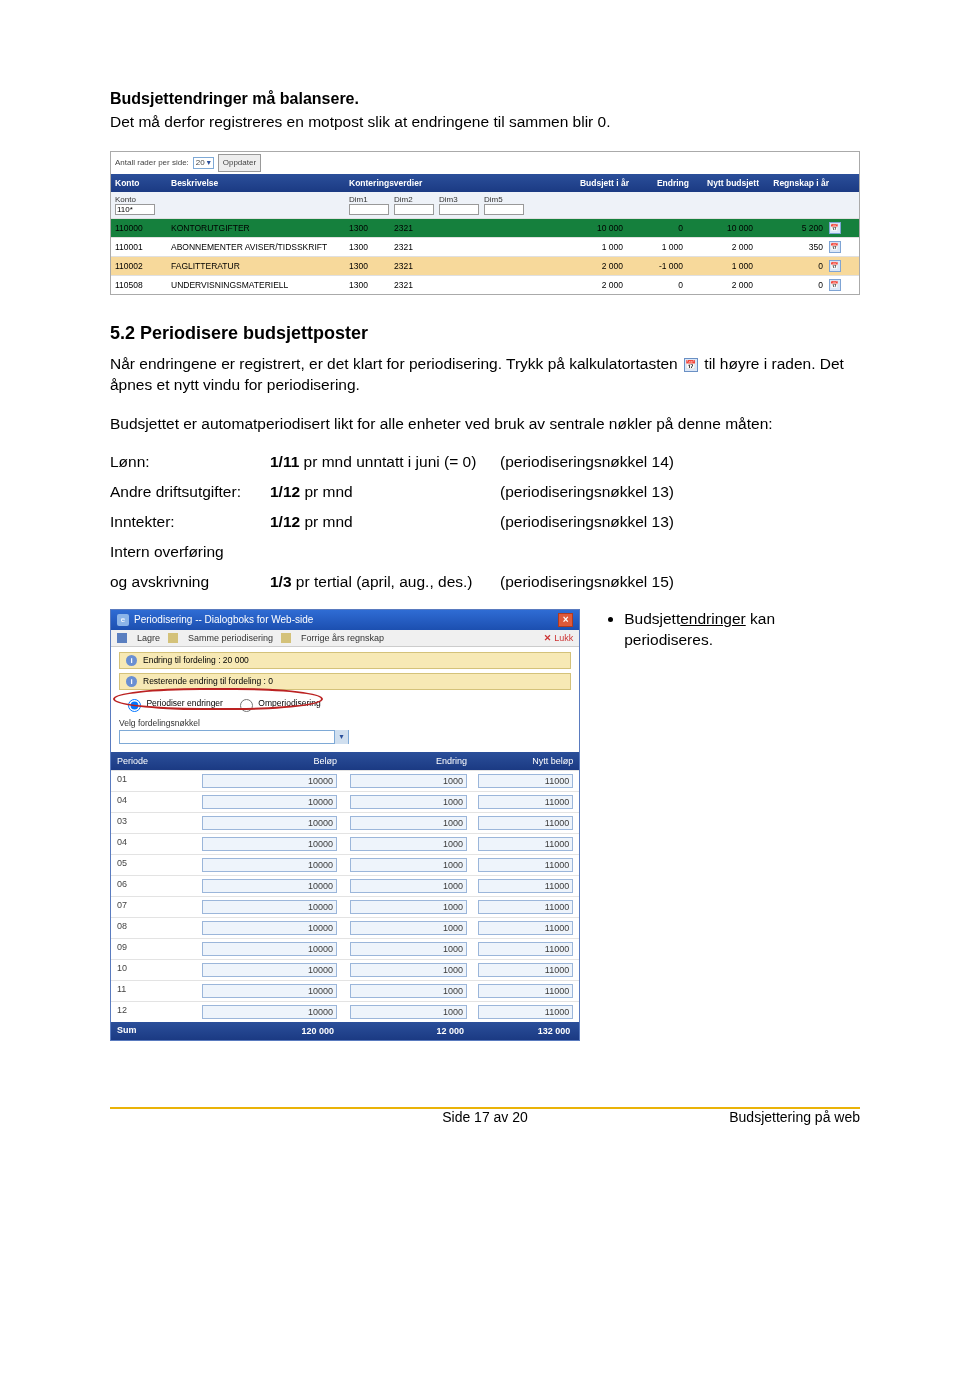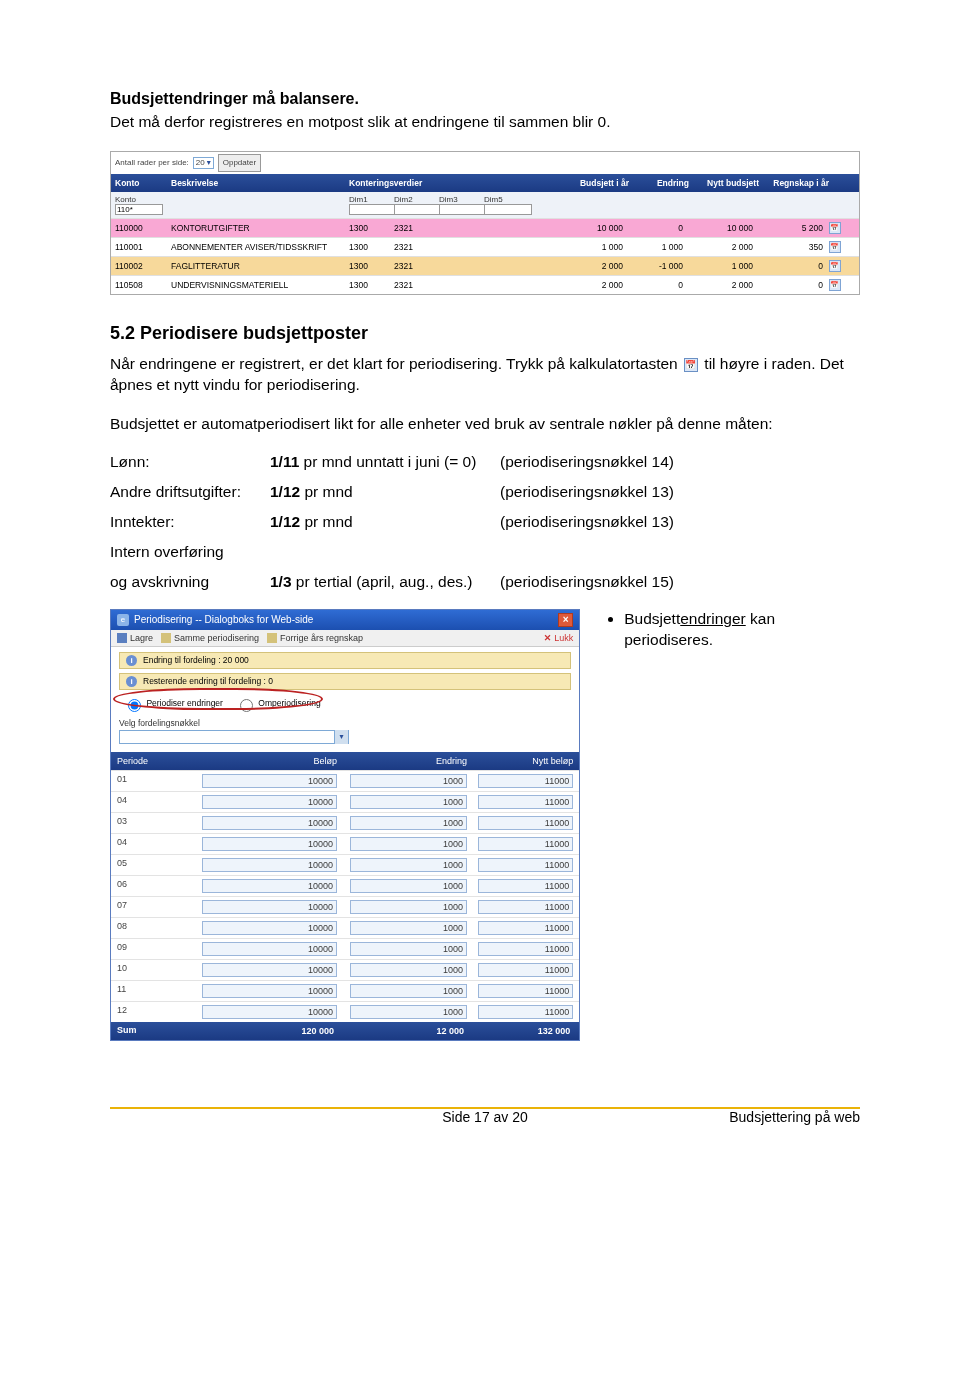--- a/index.html
+++ b/index.html
@@ -56,32 +56,32 @@
   .subhead1 {
     display:grid;
     grid-template-columns: 56px 178px 45px 45px 45px 65px 80px 60px 70px 70px 18px;
     background:#eef2f8;
     padding:3px 4px;
     font-size:8px;
     color:#333;
     align-items:center;
   }
   .subhead1 input {
-    width:48px; height:11px; border:1px solid #999; font-size:8px; padding:0 1px;
+    width:40px; height:11px; border:1px solid #999; font-size:8px; padding:0 1px;
   }
   .row1 {
     display:grid;
     grid-template-columns: 56px 178px 45px 45px 45px 65px 80px 60px 70px 70px 18px;
     padding:3px 4px;
     font-size:8.5px;
     border-top:1px solid #e0e0e0;
     align-items:center;
   }
   .row1 .num { text-align:right; padding-right:6px; }
-  .row1.alt1 { background:#f9a8d4; }
+  .row1.alt1 { background:#15803d; }
   .row1.alt2 { background:#f7d99b; }
   .cell-edit {
     width:12px; height:12px; background:#dbe7f7; border:1px solid #7fa4d4;
     display:inline-flex; align-items:center; justify-content:center;
     font-size:7px; color:#2b4f9a;
   }
 
   
   .section-num {
     font-size: 18px;
@@ -135,21 +135,21 @@
     border:1px solid #b03a1f;
   }
   .shot2 .toolbar {
     background:#f0f0f0;
     border-bottom:1px solid #ccc;
     padding:3px 6px;
     display:flex; justify-content:space-between; align-items:center;
     font-size:9px;
   }
   .shot2 .toolbar .tbuttons { display:flex; gap:8px; }
-  .shot2 .toolbar .tbtn { display:flex; gap:3px; align-items:center; color:#333;justify-content:flex-end; }
+  .shot2 .toolbar .tbtn { display:flex; gap:10px; align-items:center; color:#333;justify-content:flex-end; }
   .shot2 .toolbar .disk { width:10px; height:10px; background:#5a7fc0; display:inline-block; }
   .shot2 .toolbar .doc  { width:10px; height:10px; background:#d4c27a; display:inline-block; }
   .shot2 .toolbar .lukk { color:#c33; display:flex; gap:3px; align-items:center; }
   .shot2 .toolbar .xred { color:#c33; font-weight:bold; }
 
   .shot2 .info {
     background:#fff;
     padding:5px 8px 8px 8px;
   }
   .shot2 .info .pill {

